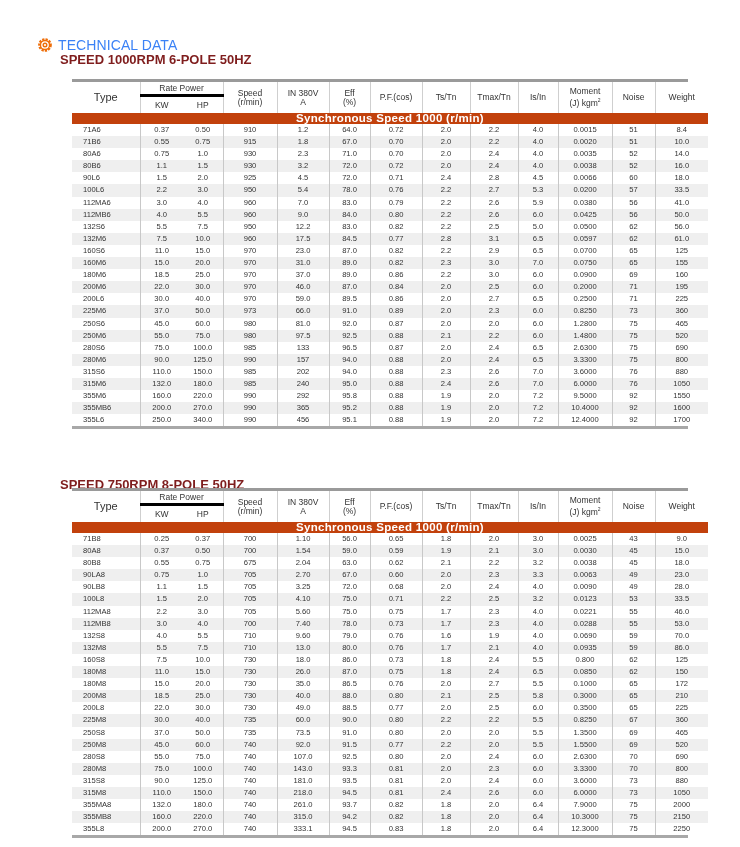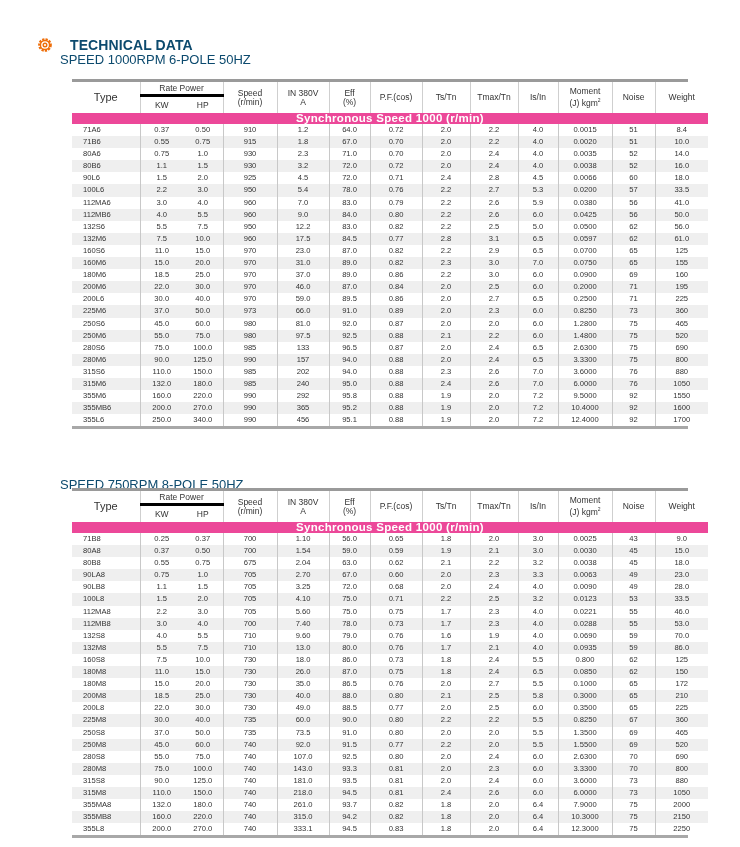--- a/index.html
+++ b/index.html
@@ -1,33 +1,33 @@
 <!DOCTYPE html>
 <html><head>
 <meta charset="utf-8">
 <style>
   html, body { margin:0; padding:0; background:#ffffff; }
   body { width:740px; height:847px; position:relative; font-family:"Liberation Sans", sans-serif; color:#333; overflow:hidden; }
   .title-row { position:absolute; left:38px; top:37px; display:flex; align-items:center; }
   .gear { width:14px; height:14px; margin-right:6px; }
-  .main-title { font-size:14px; font-weight:bold; color:#0c4a6e; letter-spacing:0.1px;margin-left:12px; }
-  .sub-title { position:absolute; left:60px; font-size:13px; font-weight:normal; color:#0c4a6e; }
+  .main-title { font-size:14px; font-weight:normal; color:#3b82f6; letter-spacing:0.1px; }
+  .sub-title { position:absolute; left:60px; font-size:13px; font-weight:bold; color:#7f1d1d; }
   .tbl-wrap { position:absolute; left:72px; width:616px; }
   .topbar { height:3px; background:#9a9a9a; }
   .bottombar { height:3px; background:#a8a8a8; }
   table { border-collapse:collapse; table-layout:fixed; width:616px; }
   th { font-weight:normal; font-size:8.5px; color:#333; border-left:1px solid #cfcfcf; padding:0; line-height:9px; }
   th:first-child { border-left:none; }
   thead tr.h1 th { height:12px; }
   thead tr.h2 th { height:16px; }
   th.big { font-size:11px; }
   th.rp { border-bottom:3px solid #000000; }
   th.kwhp { border-left:none; }
   th.kw { border-left:1px solid #cfcfcf; }
-  tr.sync td { background:#ec4899; color:#fff; font-weight:bold; font-size:11.5px; text-align:center; height:11px; line-height:11px; padding:0; letter-spacing:0.3px; }
+  tr.sync td { background:#c2410c; color:#fff; font-weight:bold; font-size:11.5px; text-align:center; height:11px; line-height:11px; padding:0; letter-spacing:0.3px; }
   tbody.rows td { font-size:7.6px; height:12.1px; line-height:12.1px; padding:0; text-align:center; border-left:1px solid #c8c8c8; color:#333; white-space:nowrap; }
   tbody.rows td:first-child { border-left:none; text-align:left; padding-left:11px; }
   tbody.rows td.hp { border-left:none; }
   tbody.rows tr:nth-child(even) td { background:#efefef; }
   sup { font-size:5px; }
 </style>
 </head>
 <body>
 
 <div class="title-row">

